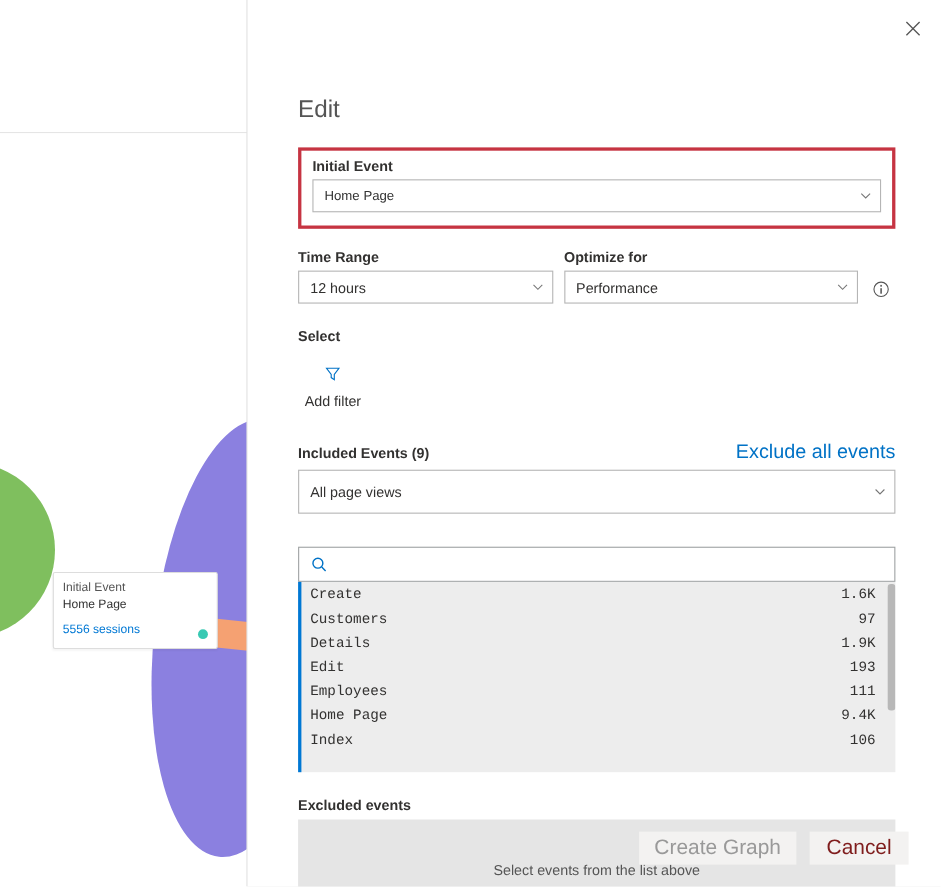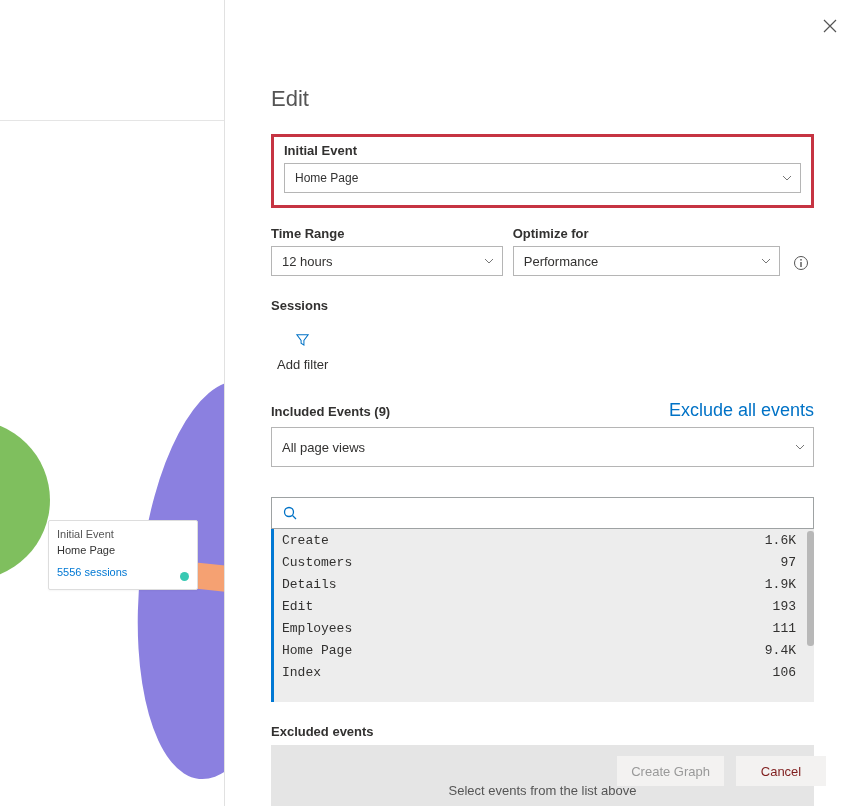--- a/index.html
+++ b/index.html
@@ -53,21 +53,21 @@
 
   .event-list { position: relative; height: 173px; overflow: hidden; background: #ededed; border-left: 3px solid #0078d4; margin-top: 0; font-family: Liberation Mono, monospace; }
   .event-list-inner { position: absolute; left: 0; top: 0; right: 8px; }
   .event-row { display: flex; justify-content: space-between; align-items: center; height: 22px; padding: 0 10px 0 8px; font-size: 13px; cursor: pointer; }
   .scroll-thumb { position: absolute; right: 0; top: 2px; width: 7px; height: 115px; background: #b8b8b8; border-radius: 3px; }
 
   .excluded-block { margin-top: 22px; }
   .excluded-area { margin-top: 6px; height: 90px; background: #e5e5e5; display: flex; align-items: center; justify-content: center; color: #555; font-size: 13px; }
 
   .footer-btns { position: absolute; right: 30px; bottom: 20px; display: flex; gap: 12px; }
-  .btn { min-width: 90px; height: 30px; border: none; background: #f3f2f1; color: #999; font-size: 13px; display: flex; align-items: center; justify-content: center; padding: 0 14px; cursor: pointer; }
+  .btn { min-width: 90px; height: 30px; border: none; background: #f3f2f1; color: #999; font-size: 19px; display: flex; align-items: center; justify-content: center; padding: 0 14px; cursor: pointer; }
   .btn.secondary { color: #7f1d1d; }
 
   .caret svg { width: 10px; height: 10px; display: block; }
 </style>
 </head>
 <body>
 
 <div class="stage">
 
   <div class="bg-graph">
@@ -134,21 +134,21 @@
             <svg viewBox="0 0 16 16">
                 <circle cx="8" cy="8" r="6.5" stroke="#555" stroke-width="1" fill="none"></circle>
                 <rect x="7.3" y="7" width="1.4" height="5" fill="#555"></rect>
                 <rect x="7.3" y="4" width="1.4" height="1.6" fill="#555"></rect>
               </svg>
           </div>
         </div>
       </div>
 
       <div class="filters-block">
-        <span class="field-label">Sessions</span>
+        <span class="field-label">Select</span>
         <div class="add-filter">
           <svg viewBox="0 0 16 16">
               <path d="M2 3 H14 L9.5 9 V14 L6.5 12 V9 Z" fill="none" stroke="#0072c6" stroke-width="1.1"></path>
             </svg>
           <span>Add filter</span>
         </div>
       </div>
 
       <div class="included-head">
         <span class="field-label" style="margin-bottom:0">Included Events (9)</span>

